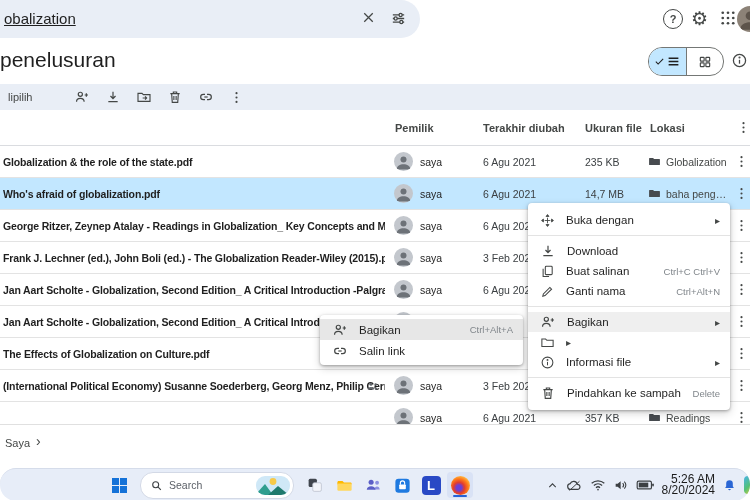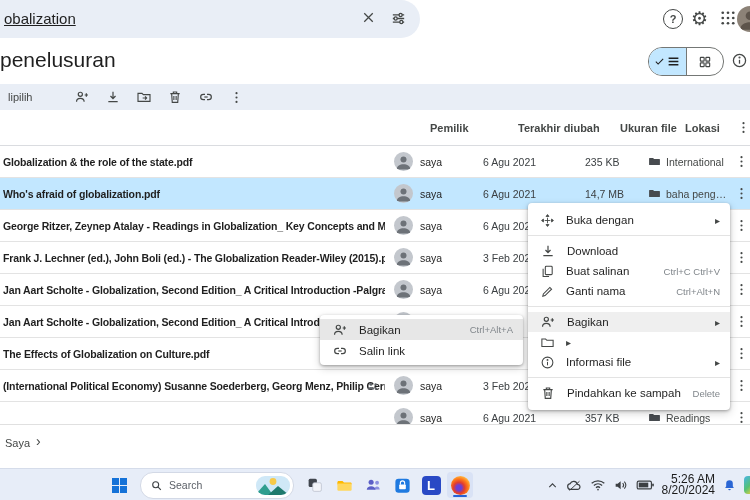--- a/index.html
+++ b/index.html
@@ -34,21 +34,21 @@
 
   
   .sel-toolbar{position:absolute;left:0;top:84px;width:750px;height:26px;background:#e9eef6;
     display:flex;align-items:center;}
   .sel-label{font-size:11px;color:#444746;margin-left:8px;white-space:nowrap;}
   .sel-icons{display:flex;align-items:center;gap:15px;margin-left:42px;}
   .sel-icons .icon{cursor:pointer;}
 
   
   .thead{position:absolute;left:0;top:112px;width:750px;height:33px;border-bottom:1px solid #dadce0;font-size:11px;color:#444746;font-weight:bold;}
-  .thead .hc{position:absolute;top:10px;white-space:nowrap;margin-left:35px;}
+  .thead .hc{position:absolute;top:10px;white-space:nowrap;}
   .hc-owner{left:395px;} .hc-mod{left:483px;} .hc-size{left:585px;} .hc-loc{left:650px;}
   .hc-dots{position:absolute;left:736px;top:8px;}
   .rows{position:absolute;left:0;top:146px;width:750px;}
   .row{position:relative;width:750px;height:31px;border-bottom:1px solid #e3e3e3;background:#fff;font-size:10.5px;}
   .row.selected{background:#c2e7ff;}
   .cell{position:absolute;top:0;height:31px;display:flex;align-items:center;white-space:nowrap;overflow:hidden;}
   .c-name{left:3px;width:382px;font-weight:bold;letter-spacing:-0.15px;color:#1f1f1f;}
   .c-shared{position:absolute;left:366px;top:9px;}
   .c-owner{left:394px;width:86px;gap:7px;color:#1f1f1f;}
   .c-mod{left:483px;width:98px;color:#3c4043;}
@@ -74,21 +74,21 @@
   .menu-div{height:1px;background:#e3e3e3;margin:5px 0;}
 
   
   .submenu{position:absolute;left:320px;top:315px;width:203px;background:#fff;border-radius:4px;
     box-shadow:0 1px 3px rgba(0,0,0,.3),0 3px 8px rgba(0,0,0,.18);padding:4px 0;z-index:35;}
   .submenu .menu-item{height:21px;}
   .submenu .menu-item.hover{background:#e7e7e7;}
 
   
   .taskbar{position:absolute;left:0;top:468px;width:750px;height:32px;background:#e7edf8;
-    border-top:1px solid #d5dcea;overflow:hidden;}
+    border-top:1px solid #d5dcea;overflow:hidden;border-radius:16px;}
   .tb-center{position:absolute;left:106px;top:0;height:32px;display:flex;align-items:center;}
   .tb-tile{width:26px;height:26px;border-radius:4px;display:flex;align-items:center;justify-content:center;
     margin-right:3px;position:relative;cursor:pointer;}
   .tb-start{margin-right:8px;}
   .start-grid{width:15px;height:15px;display:grid;grid-template-columns:7px 7px;grid-template-rows:7px 7px;gap:1px;}
   .start-grid div{background:#1572d8;}
   .tb-search{width:140px;height:25px;background:#fff;border:1px solid #d3d9e6;border-radius:13px;
     display:flex;align-items:center;padding:0 3px 0 9px;margin-right:8px;cursor:pointer;}
   .tb-search-label{flex:1;font-size:10.5px;color:#5a5f66;margin-left:6px;}
   .tb-weather{width:34px;height:19px;border-radius:9px;overflow:hidden;flex:none;}
@@ -255,21 +255,21 @@
           <span>saya</span>
         </div>
         <div class="cell c-mod">6 Agu 2021</div>
         <div class="cell c-size">235 KB</div>
         <div class="cell c-loc">
           <span class="icon">
             <svg width="13" height="13" viewBox="0 0 24 24" fill="#474b4f">
               <path d="M3 5.5h6.3l2 2H21a1 1 0 011 1v9a1 1 0 01-1 1H3a1 1 0 01-1-1v-11a1 1 0 011-1z"></path>
             </svg>
           </span>
-          <span class="loctxt">International</span>
+          <span class="loctxt">Globalization</span>
         </div>
         <div class="cell c-dots">
           <svg width="15" height="15" viewBox="0 0 24 24" fill="#444746">
             <circle cx="12" cy="5" r="1.7"></circle>
             <circle cx="12" cy="12" r="1.7"></circle>
             <circle cx="12" cy="19" r="1.7"></circle>
           </svg>
         </div>
       </div>
       <div class="row selected">

